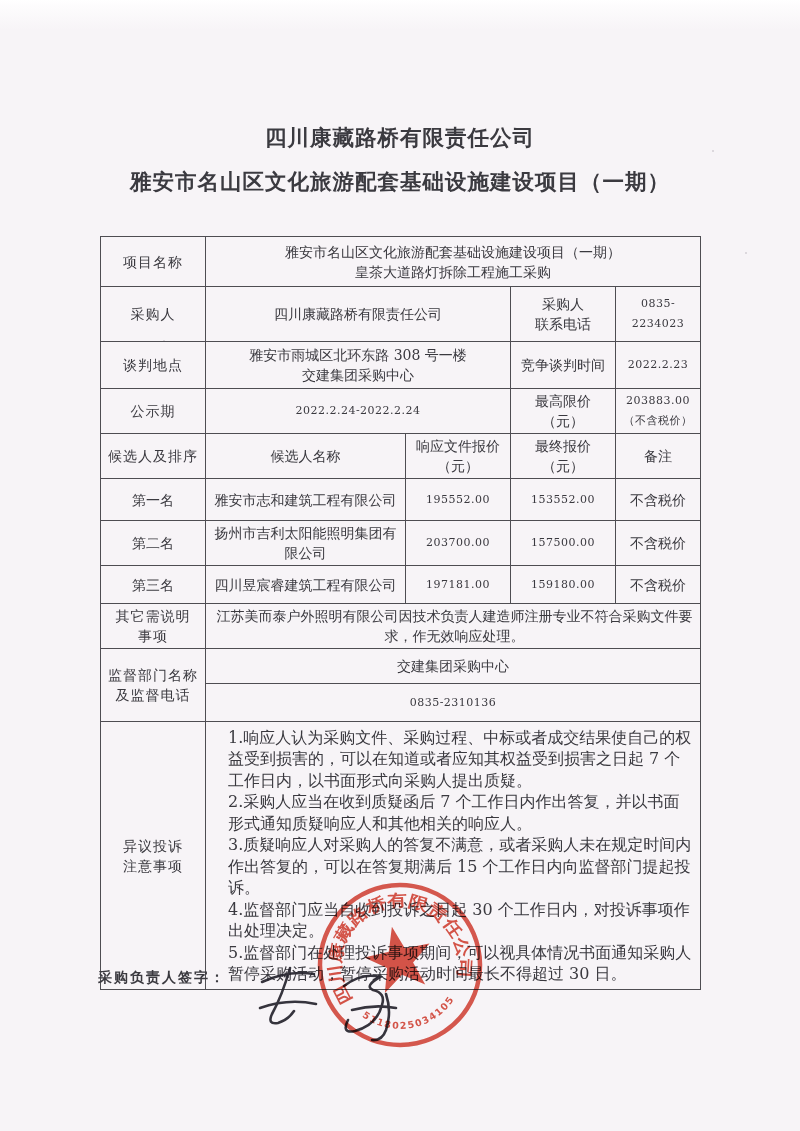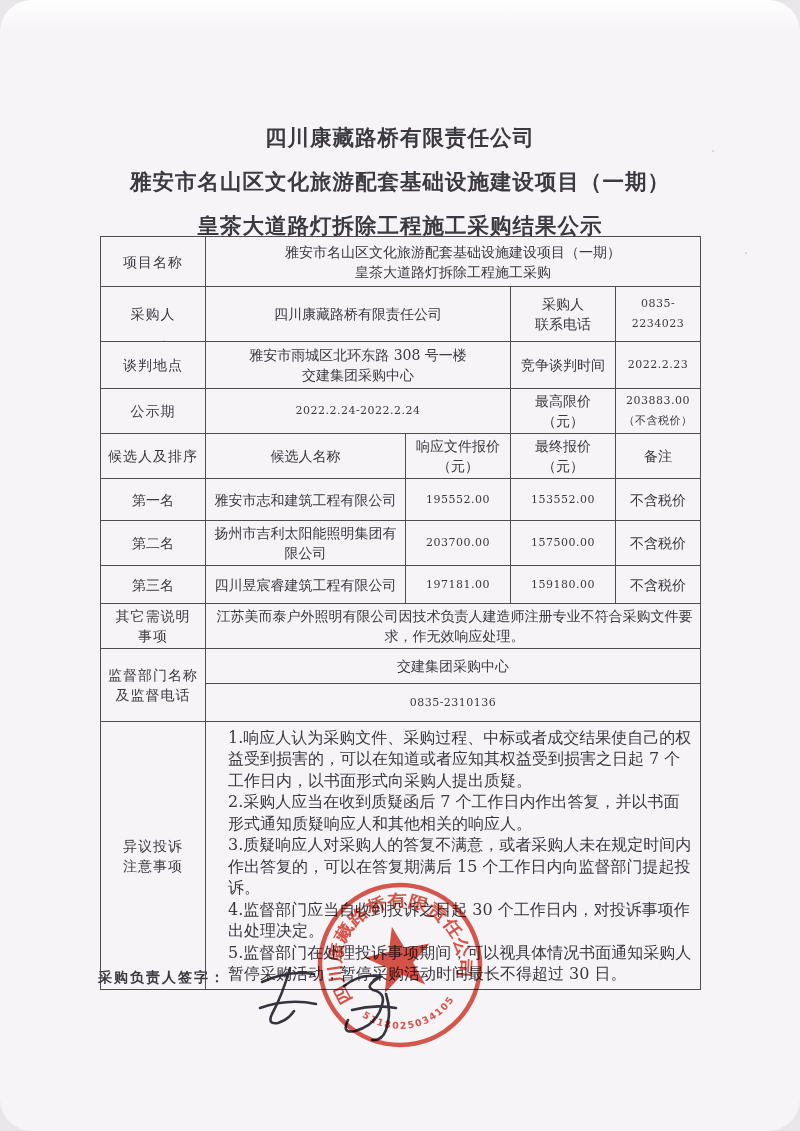--- a/index.html
+++ b/index.html
@@ -6,21 +6,20 @@
   body{
     width:800px;height:1131px;
     background:#e9e6ea;
     font-family:"DejaVu Serif","Liberation Serif",serif;
     color:#35343a;
     -webkit-font-smoothing:antialiased;
   }
   .page{
     position:relative;width:800px;height:1131px;overflow:hidden;
     background:linear-gradient(180deg,#ffffff 0px,#fdfcfd 6px,#f7f4f7 30px,#f7f4f7 100%);
-    border-radius:32px;
   }
   
   .titles{
     position:absolute;left:0;top:116px;width:800px;
     text-align:center;
     font-family:"DejaVu Sans","Liberation Sans",sans-serif;
     font-weight:700;font-size:21.5px;line-height:44px;
     color:#3b3a40;letter-spacing:1px;
   }
   
@@ -63,21 +62,20 @@
 
 <div class="page">
 
   <div class="speck" style="left:712px;top:150px;"></div>
   <div class="speck" style="left:745px;top:252px;"></div>
   <div class="speck" style="left:163px;top:340px;"></div>
 
   <div class="titles">
     <div>四川康藏路桥有限责任公司</div>
     <div>雅安市名山区文化旅游配套基础设施建设项目（一期）</div>
-    <div>皇茶大道路灯拆除工程施工采购结果公示</div>
   </div>
 
   <table class="doc">
     <colgroup>
       <col style="width:105px">
         <col style="width:200px">
         <col style="width:105px">
         <col style="width:105px">
         <col style="width:85px">
     </colgroup>

